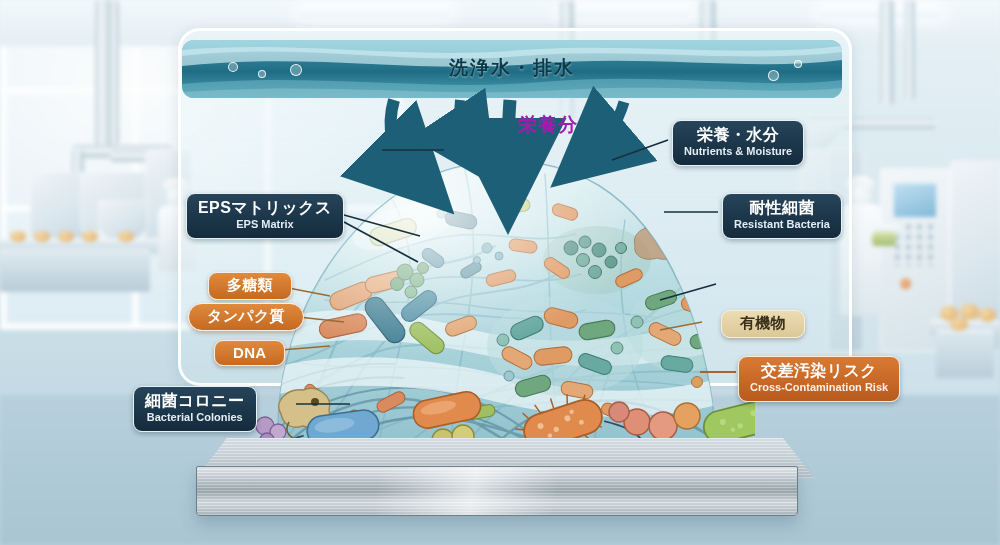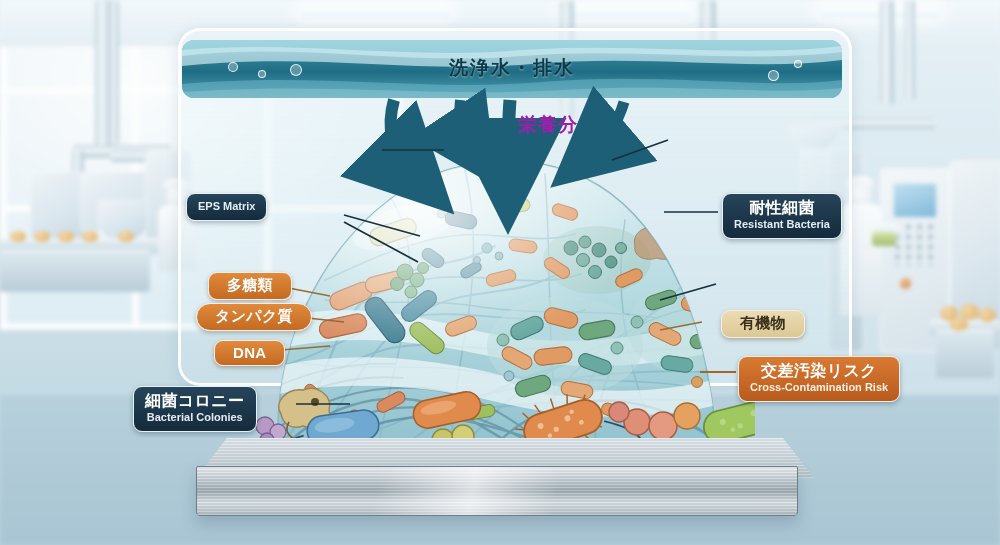--- a/index.html
+++ b/index.html
@@ -552,38 +552,43 @@
     </g>
     <g stroke="#a8652a" stroke-width="1.8" fill="none">
       <path d="M736,372 L700,372"></path>
     </g>
   </svg>
 
   <div style="position:absolute;left:518px;top:112px;color:#a21caf;font-size:19px;font-weight:700;letter-spacing:1px;">栄養分</div>
 
 
   <div class="lbl dark" style="left:186px;top:193px;">
+    <span class="ja">EPSマトリックス</span>
     <span class="en">EPS Matrix</span>
   </div>
 
+  <div class="lbl dark" style="left:672px;top:120px;">
+    <span class="ja">栄養・水分</span>
+    <span class="en">Nutrients &amp; Moisture</span>
+  </div>
 
   <div class="lbl dark" style="left:722px;top:193px;">
     <span class="ja">耐性細菌</span>
     <span class="en">Resistant Bacteria</span>
   </div>
 
 
   <div class="lbl orange" style="left:738px;top:356px;">
     <span class="ja">交差汚染リスク</span>
     <span class="en">Cross-Contamination Risk</span>
   </div>
 
   <div class="lbl dark" style="left:133px;top:386px;">
     <span class="ja">細菌コロニー</span>
     <span class="en">Bacterial Colonies</span>
   </div>
 
   <div class="pill" style="left:208px;top:272px;">多糖類</div>
-  <div class="pill" style="left:196px;top:303px;border-radius:14px;">タンパク質</div>
+  <div class="pill" style="left:188px;top:303px;border-radius:14px;">タンパク質</div>
   <div class="pill" style="left:214px;top:340px;">DNA</div>
   <div class="pill tan" style="left:706px;top:310px;margin-left:15px;">有機物</div>
 
 </div>
 
 </body></html>

